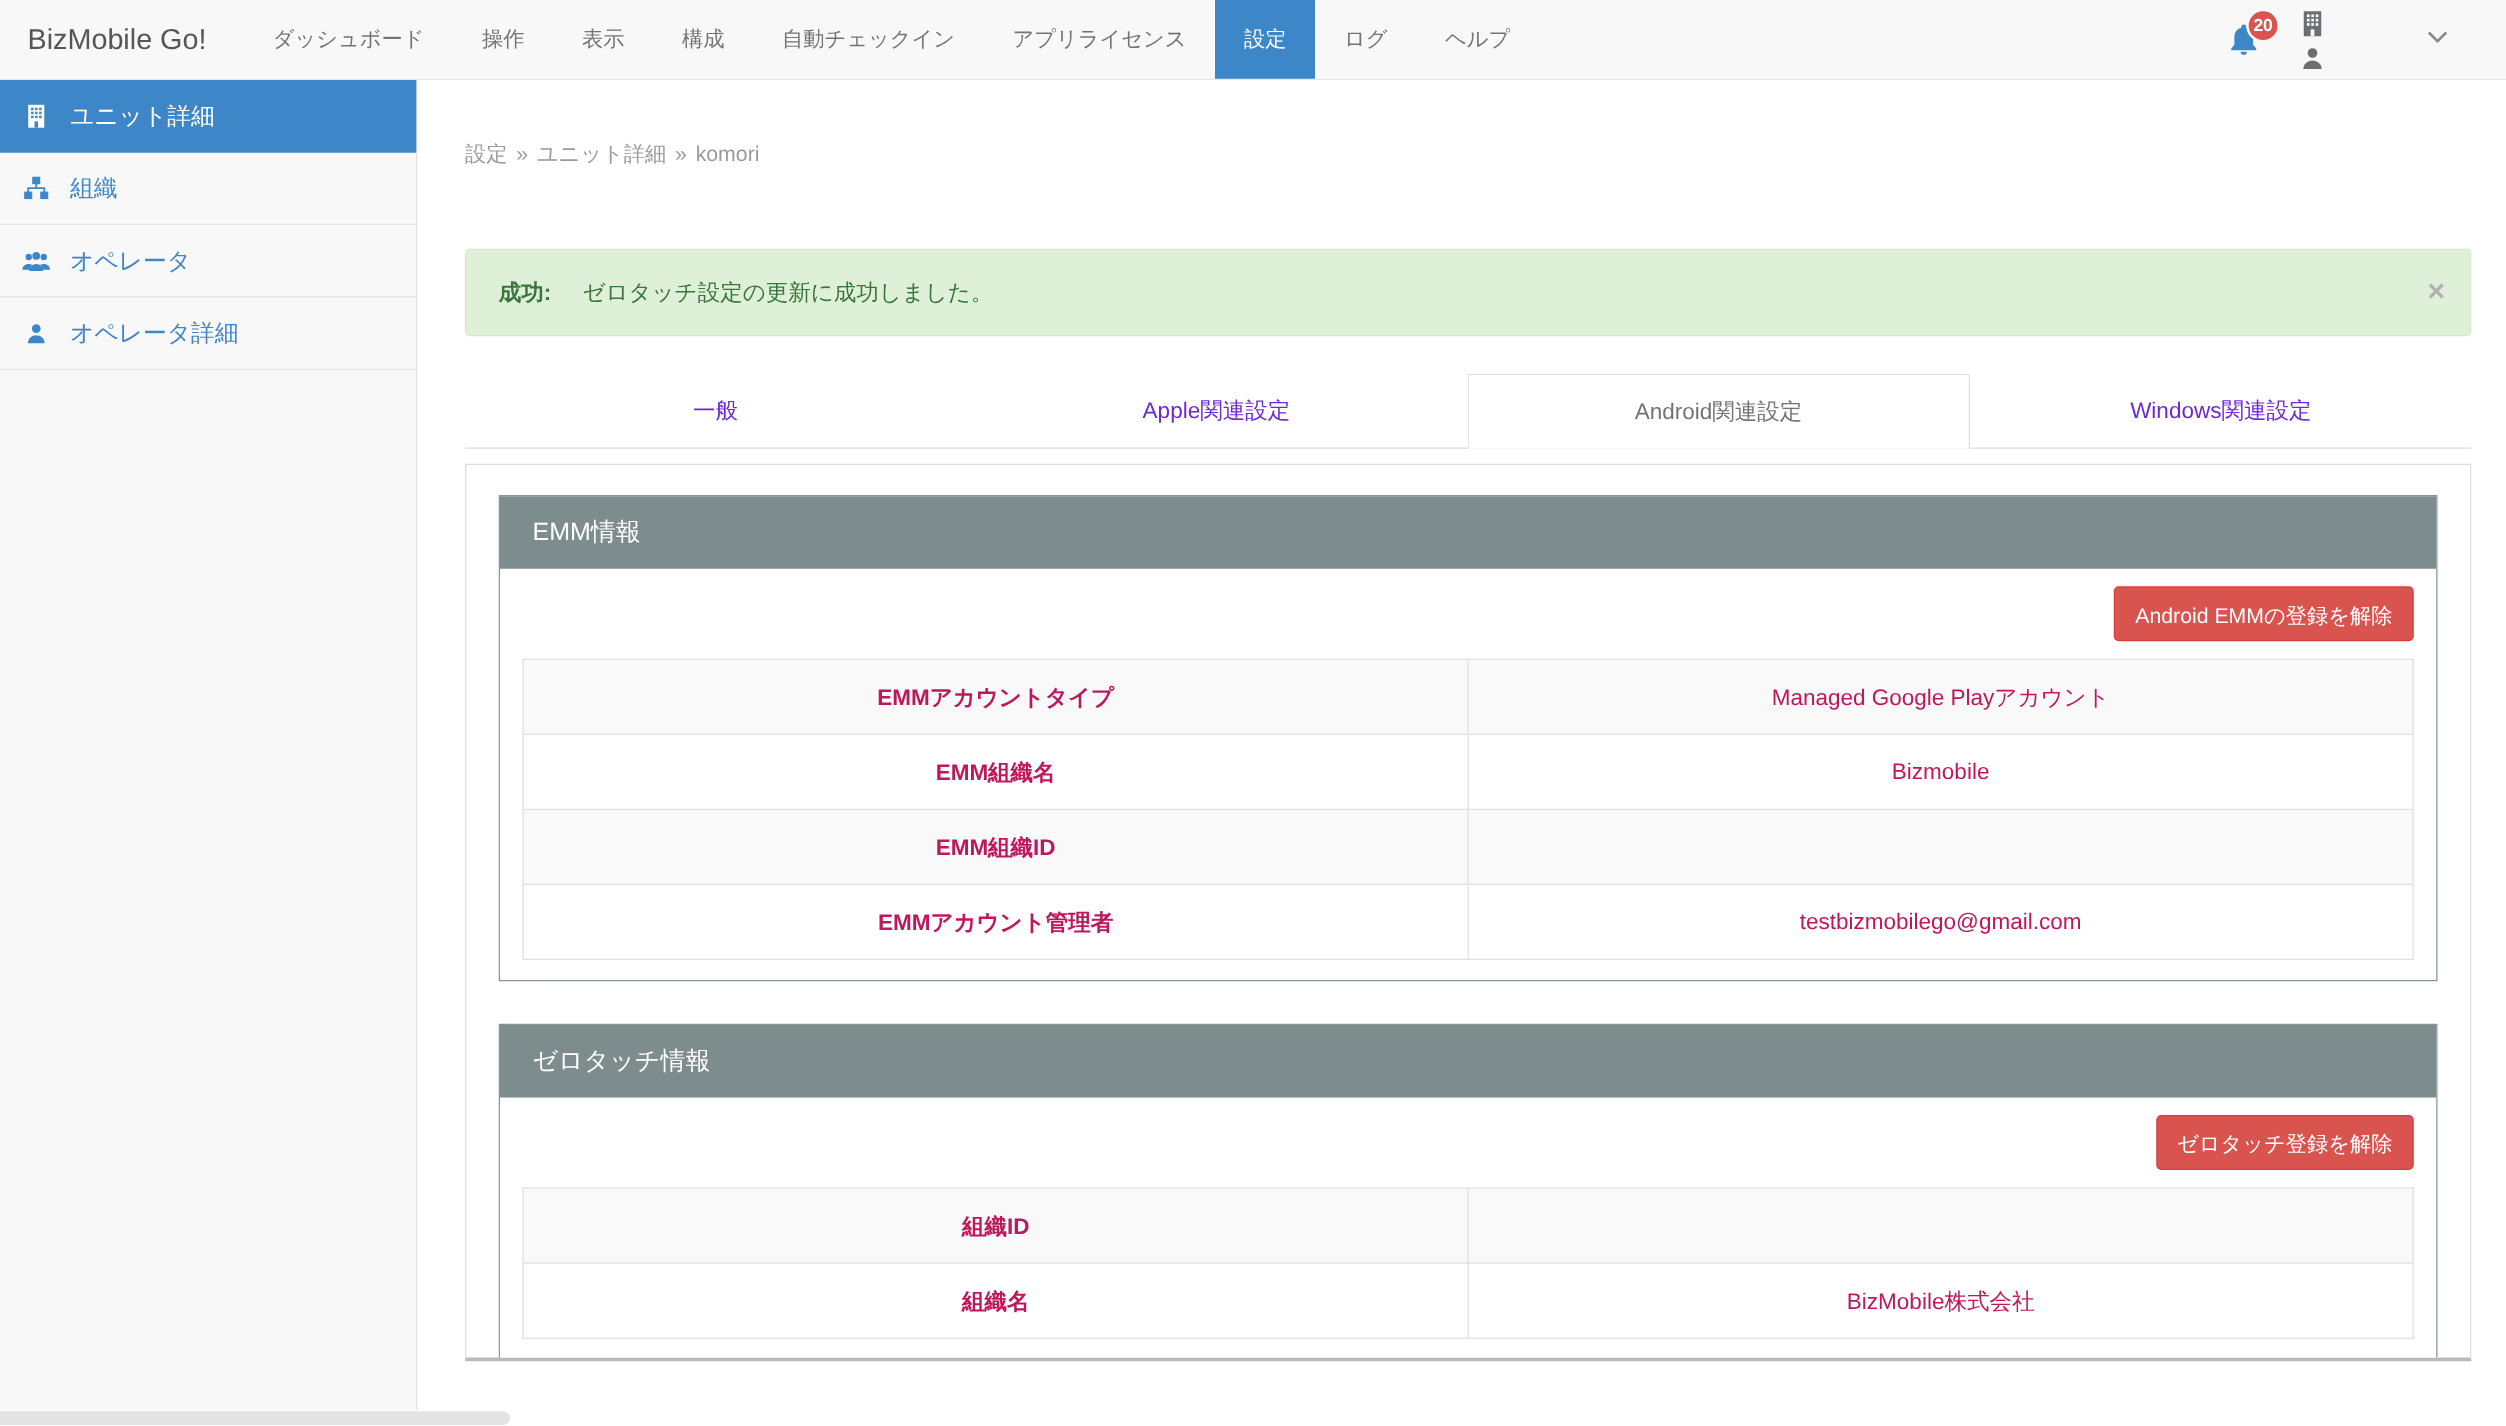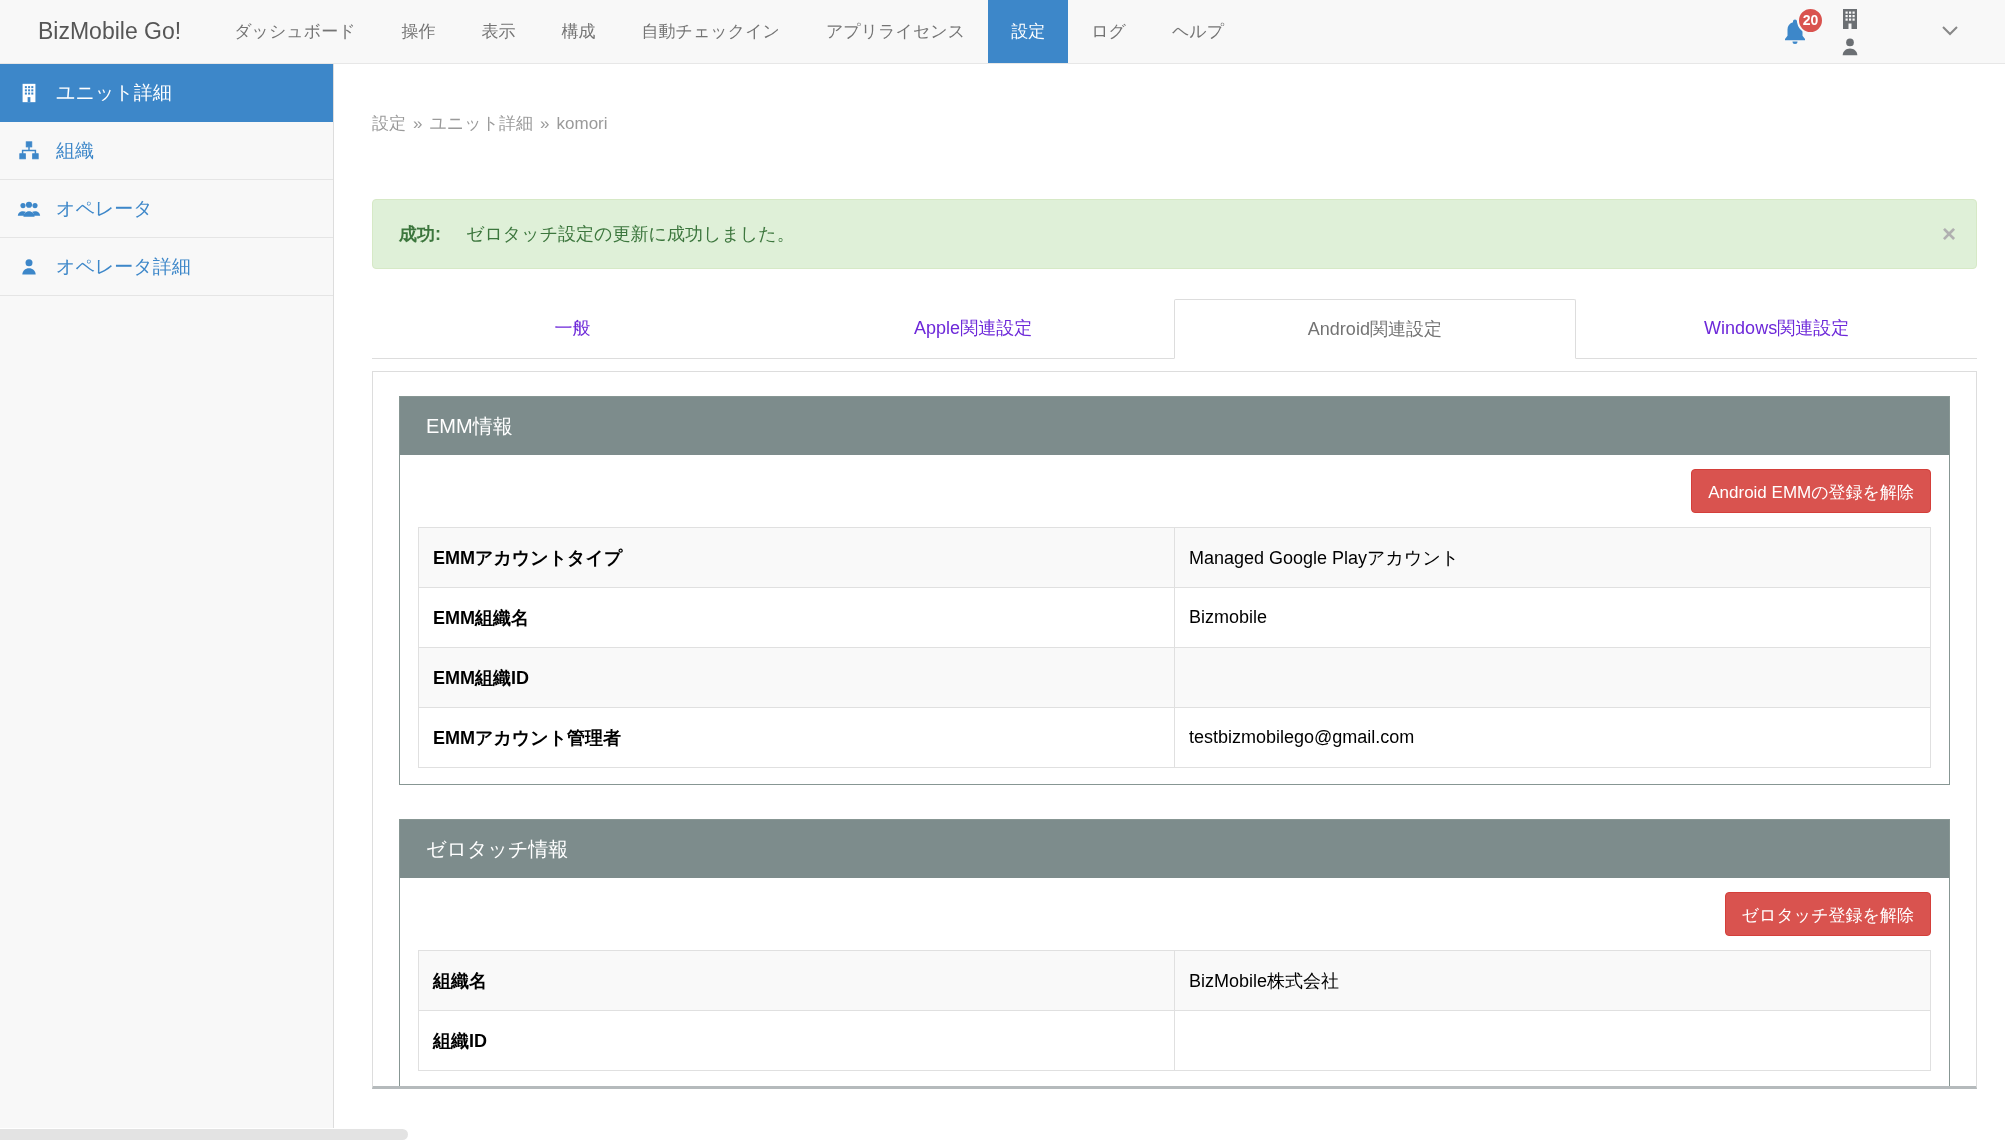--- a/index.html
+++ b/index.html
@@ -2,21 +2,21 @@
 <html><head>
 <meta charset="utf-8">
 <style>
   * { margin:0; padding:0; box-sizing:border-box; }
   html,body { width:2005px; height:1141px; overflow:hidden; background:#fff;
     font-family:"Liberation Sans","DejaVu Sans",sans-serif; color:#333; }
 
   
   .navbar { height:64px; background:#f8f8f8; border-bottom:1px solid #e7e7e7;
     display:flex; align-items:stretch; position:relative; }
-  .brand { font-size:23px; color:#565656; line-height:63px; padding:0 30px 0 38px;
+  .brand { font-size:23px; color:#565656; line-height:63px; padding:0 30px 0 22px;
     font-weight:500; text-decoration:none; }
   .nav-links { display:flex; align-items:stretch; }
   .nav-link { line-height:63px; padding:0 23px; font-size:17px; color:#747474;
     text-decoration:none; cursor:pointer; white-space:nowrap; }
   .nav-link.active { background:#3d87c9; color:#fff; }
   .nav-right { margin-left:auto; display:flex; align-items:center; padding-right:45px; }
   .bell-wrap { position:relative; margin-right:28px; cursor:pointer; }
   .bell-wrap svg { display:block; color:#3d87c9; }
   .badge { position:absolute; top:-9px; right:-14px; background:#d9534f; color:#fff;
     min-width:27px; height:27px; border-radius:50%; font-size:14px; font-weight:bold;
@@ -67,22 +67,22 @@
     line-height:58px; padding-left:26px; }
   .panel-body { padding:14px 18px 16px 18px; }
   .btn-row { display:flex; justify-content:flex-end; margin-bottom:14px; }
   .btn-danger { background:#d9534f; border:1px solid #d43f3a; color:#fff;
     font-size:17px; padding:11px 16px; border-radius:4px; cursor:pointer;
     font-family:inherit; height:44px; }
 
   table.kv { width:100%; border-collapse:collapse; border:1px solid #e0e0e0; }
   table.kv tr { height:60px; }
   table.kv tr:nth-child(odd) { background:#f9f9f9; }
-  table.kv th, table.kv td { border:1px solid #e0e0e0; font-size:18px; color:#000000;
-    padding:8px 14px; text-align:left; vertical-align:middle; }
+  table.kv th, table.kv td { border:1px solid #e0e0e0; font-size:18px; color:#be185d;
+    padding:8px 14px; text-align:center; vertical-align:middle; }
   table.kv th { font-weight:bold; width:50%; }
 
   
   .hscroll { height:13px; width:2005px; background:#fff; position:relative; }
   .hscroll-thumb { position:absolute; left:0; top:1px; width:408px; height:11px;
     background:#e3e3e3; border-radius:0 6px 6px 0; cursor:grab; }
 </style>
 </head>
 <body>
 
@@ -246,26 +246,26 @@
 
       <div class="panel">
         <div class="panel-heading">ゼロタッチ情報</div>
         <div class="panel-body">
           <div class="btn-row">
             <button class="btn-danger">ゼロタッチ登録を解除</button>
           </div>
           <table class="kv">
             <tbody>
                 <tr>
+              <th>組織ID</th>
+              <td></td>
+            </tr>
+            <tr>
               <th>組織名</th>
               <td>BizMobile株式会社</td>
-            </tr>
-            <tr>
-              <th>組織ID</th>
-              <td></td>
             </tr>
           </tbody>
             </table>
         </div>
       </div>
 
     </div>
   </div>
 </div>
 

